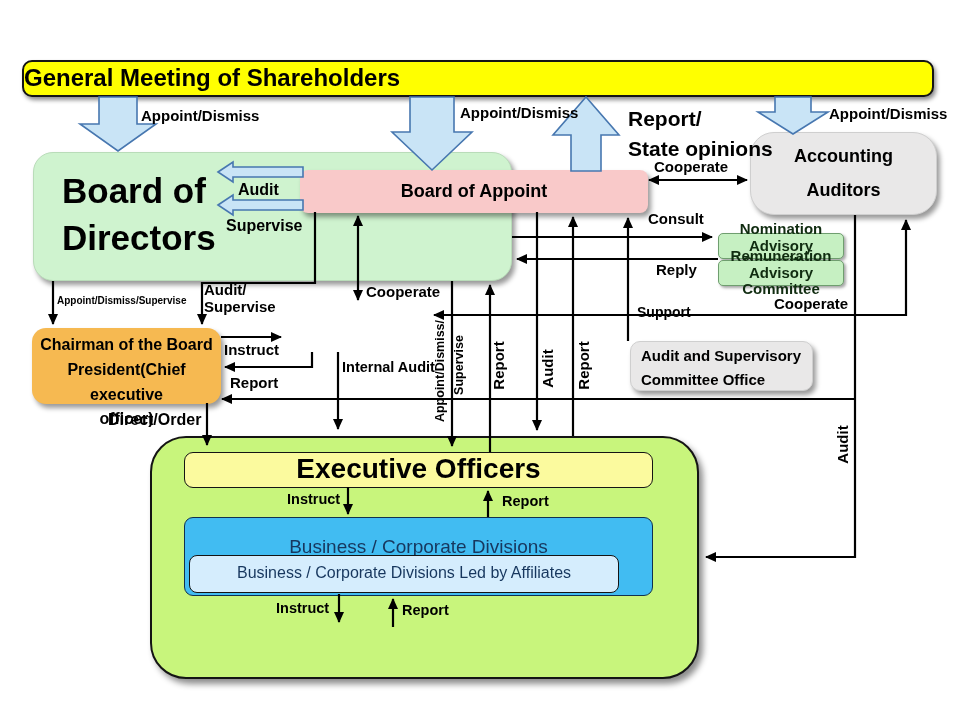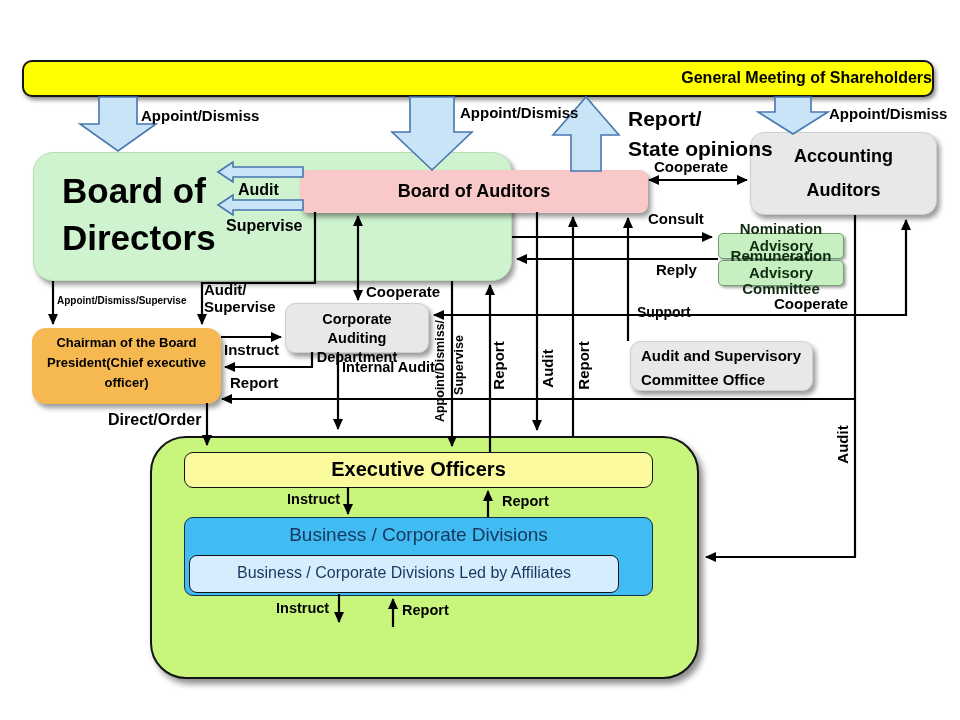--- a/index.html
+++ b/index.html
@@ -1,47 +1,47 @@
 <!DOCTYPE html>
 <html><head>
 <meta charset="utf-8">
 <style>
   html,body{margin:0;padding:0;background:#fff;}
   #canvas{position:relative;width:960px;height:720px;background:#ffffff;overflow:hidden;
           font-family:"Liberation Sans",sans-serif;color:#000;}
   .box{position:absolute;box-sizing:border-box;}
   .shadow{box-shadow:3px 4px 5px rgba(0,0,0,.40);}
   .banner{left:22px;top:60px;width:912px;height:37px;background:#FFFF00;border:2.5px solid #141414;
-          border-radius:10px;font-weight:bold;font-size:16px;text-align:right;line-height:32px;
+          border-radius:10px;font-weight:bold;font-size:24px;text-align:left;line-height:32px;
           box-shadow:2px 3px 4px rgba(0,0,0,.45);}
   .bod{left:33px;top:152px;width:479px;height:129px;background:#CFF3CF;border:1px solid #b9dcb9;border-radius:20px;}
   .bod-text{position:absolute;left:28px;top:14px;font-weight:bold;font-size:35px;line-height:1.35;}
   .boa{left:300px;top:170px;width:348px;height:43px;background:#F9C9C9;border-radius:8px;
        font-weight:bold;font-size:18px;text-align:center;line-height:43px;}
-  .aa{left:750px;top:132px;width:187px;height:83px;background:#E9E8E8;border:1px solid #cfcfcf;border-radius:14px;
+  .aa{left:750px;top:132px;width:187px;height:83px;background:#E9E8E8;border:1px solid #cfcfcf;border-radius:24px;
       font-weight:bold;font-size:18px;text-align:center;display:flex;flex-direction:column;
       justify-content:center;gap:13px;}
   .chairman{left:32px;top:328px;width:189px;height:76px;background:#F6B951;border-radius:14px;
-      font-weight:bold;font-size:13px;line-height:1.55;text-align:center;padding-top:5px;}
+      font-weight:bold;font-size:16px;line-height:1.55;text-align:center;padding-top:5px;}
   .cad{left:285px;top:303px;width:144px;height:50px;background:#E9E8E8;border:1px solid #cfcfcf;border-radius:10px;
       font-weight:bold;font-size:14.5px;line-height:1.3;text-align:center;padding-top:6px;}
   .committee{width:126px;height:26px;background:#C6F0C2;border:1.5px solid #6F9E6F;border-radius:5px;
       font-weight:bold;font-size:15px;line-height:1.12;text-align:center;display:flex;align-items:center;
       justify-content:center;box-shadow:2px 2px 3px rgba(0,0,0,.35);color:#102c10;margin-top:12px;}
   .nom{left:718px;top:221px;}
   .rem{left:718px;top:248px;}
   .asco{left:630px;top:341px;width:183px;height:50px;background:#E9E8E8;border:1px solid #cfcfcf;border-radius:10px;
       font-weight:bold;font-size:15px;line-height:1.6;padding-left:10px;padding-top:2px;}
   .container{left:150px;top:436px;width:549px;height:243px;background:#C8F57C;border:2.5px solid #141414;
       border-radius:36px;box-shadow:4px 5px 6px rgba(0,0,0,.45);}
   .eo{left:184px;top:452px;width:469px;height:36px;background:#FBFA9E;border:1.8px solid #141414;border-radius:9px;
-      font-weight:bold;font-size:20px;text-align:center;line-height:32px;}
+      font-weight:bold;font-size:28px;text-align:center;line-height:32px;}
   .biz{left:184px;top:517px;width:469px;height:79px;background:#41BCF2;border:1.8px solid #10314f;border-radius:9px;
       font-size:19px;color:#17375E;text-align:center;}
-  .biz-title{margin-top:6px;}
+  .biz-title{margin-top:18px;}
   .inner{left:189px;top:555px;width:430px;height:38px;background:#D5EDFD;border:1.8px solid #141414;border-radius:8px;
       font-size:16px;color:#17375E;text-align:center;line-height:34px;}
   .affil{left:184px;top:627px;width:469px;height:37px;background:#FFDC4A;border:1.8px solid #141414;border-radius:9px;
       font-weight:bold;font-size:15.5px;text-align:center;line-height:33px;}
   .lbl{position:absolute;font-weight:bold;white-space:pre-line;}
   .vlbl{position:absolute;font-weight:bold;text-align:center;transform:rotate(-90deg);transform-origin:center;}
   svg.wires{position:absolute;left:0;top:0;z-index:40;}
   .layer-box{z-index:10;} .layer-top{z-index:50;}
   .wire{stroke:#000;stroke-width:2.2;fill:none;}
   .blockarrow{fill:#C9E4F6;stroke:#4777B0;stroke-width:1.6;}
@@ -50,37 +50,33 @@
 <body>
 
 <div id="canvas">
 
   <div class="box banner layer-box">General Meeting of Shareholders</div>
 
   <div class="box bod shadow layer-box">
     <div class="bod-text"><span>Board of</span><br><span>Directors</span></div>
   </div>
 
-  <div class="box boa shadow layer-box">Board of Auditors</div>
+  <div class="box boa shadow layer-box">Board of Appoint</div>
 
   <div class="box aa shadow layer-box">
     <div>Accounting</div>
     <div>Auditors</div>
   </div>
 
   <div class="box chairman shadow layer-box">
     <span>Chairman of the Board</span><br>
     <span>President(Chief executive</span><br>
     <span>officer)</span>
   </div>
 
-  <div class="box cad shadow layer-box">
-    <span>Corporate</span><br>
-    <span>Auditing Department</span>
-  </div>
 
   <div class="box committee nom layer-box">Nomination Advisory Committee</div>
   <div class="box committee rem layer-box">Remuneration Advisory Committee</div>
 
   <div class="box asco shadow layer-box">Audit and Supervisory Committee Office</div>
 
   <div class="box container layer-box"></div>
   <div class="box eo layer-box">Executive Officers</div>
   <div class="box biz layer-box">
     <div class="biz-title">Business / Corporate Divisions</div>

